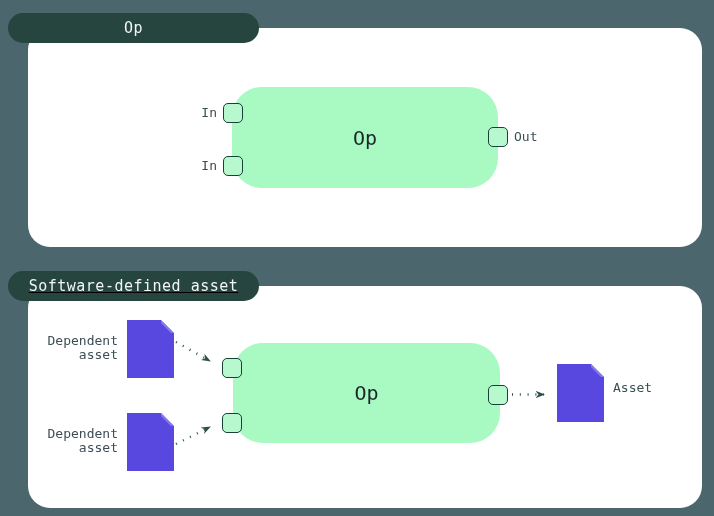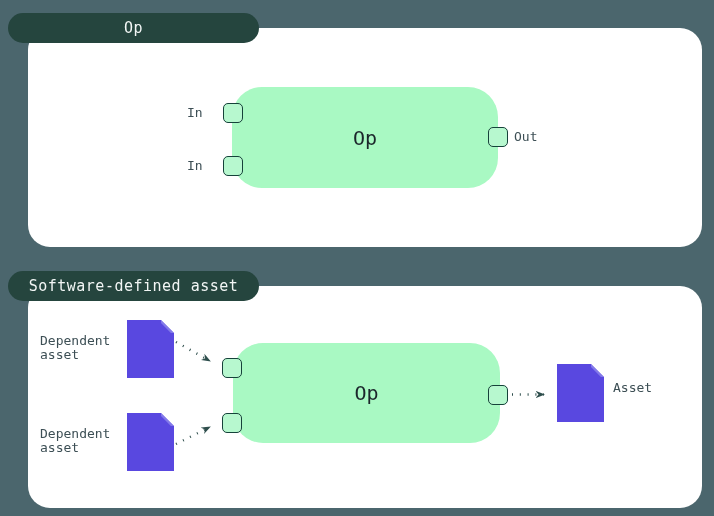--- a/index.html
+++ b/index.html
@@ -16,21 +16,21 @@
     background: var(--pill_bg, #25453e);
     border-radius:15px;
     display:flex; align-items:center; justify-content:center;
     z-index:3;
   }
   .pill span {
     color: var(--pill_text, #f2f6f5);
     font-size:15px; letter-spacing:0.5px; white-space:nowrap;
   }
   .pill-top { top:13px; }
-  .pill-bottom { top:271px; }
+  .pill-bottom { top:271px;text-decoration:underline; }
 
   .card {
     position:absolute; left:28px; width:674px;
     background: var(--card_bg, #ffffff);
     border-radius:22px;
     z-index:1;
   }
   .card-top { top:28px; height:219px; }
   .card-bottom { top:286px; height:222px; }
 
@@ -55,21 +55,21 @@
     border-radius:5px;
     z-index:4;
   }
 
   .io-label {
     position:absolute;
     color: var(--label_text, #3d4f55);
     font-size:13px; line-height:14px;
     z-index:2;
   }
-  .right-align { }
+  .right-align { text-align:right; }
 
   .doc {
     position:absolute; width:47px; height:58px;
     background: var(--asset_fill, #5948e0);
     clip-path: polygon(0 0, 34px 0, 100% 13px, 100% 100%, 0 100%);
     z-index:2;
   }
   .doc .fold {
     position:absolute; top:0; right:0; width:13px; height:13px;
     background: var(--asset_fold, #837ae9);

